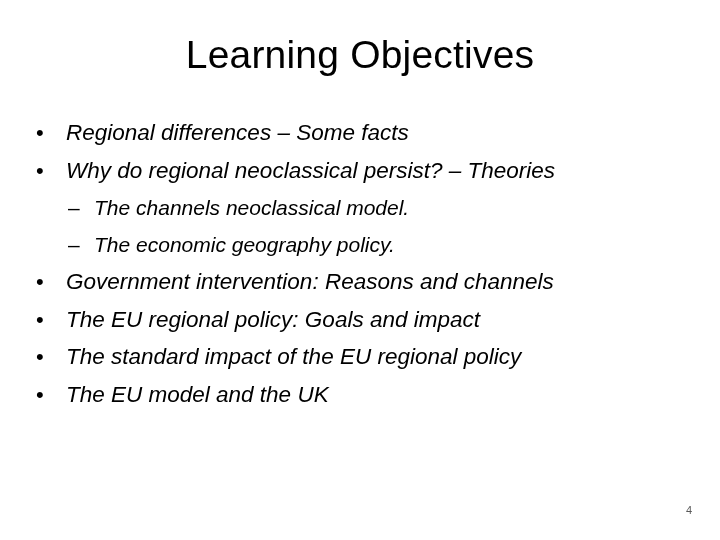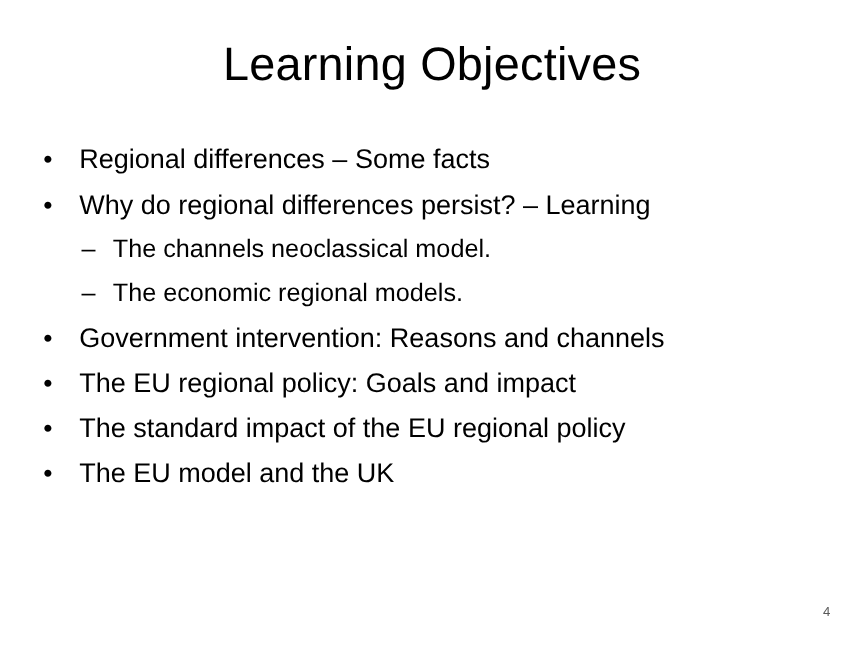--- a/index.html
+++ b/index.html
@@ -64,20 +64,21 @@
     font-size: 22px;
     line-height: 1.0;
   }
   .level-2 .bullet-marker {
     width: 26px;
     font-size: 21px;
   }
   .bullet-text {
     flex: 1 1 auto;
     white-space: pre-wrap;
+    font-style: italic;
   }
   .slide-number {
     position: absolute;
     right: 28px;
     bottom: 24px;
     font-size: 11px;
     color: #595959;
   }
 </style>
 </head>
@@ -87,29 +88,29 @@
 
   <div class="slide-title">Learning Objectives</div>
 
   <ul class="bullet-list">
       <li class="bullet level-1">
         <span class="bullet-marker">•</span>
         <span class="bullet-text">Regional differences – Some facts</span>
       </li>
       <li class="bullet level-1">
         <span class="bullet-marker">•</span>
-        <span class="bullet-text">Why do regional differences persist? – Learning</span>
+        <span class="bullet-text">Why do regional neoclassical persist? – Theories</span>
       </li>
       <li class="bullet level-2">
         <span class="bullet-marker">–</span>
         <span class="bullet-text">The channels neoclassical model.</span>
       </li>
       <li class="bullet level-2">
         <span class="bullet-marker">–</span>
-        <span class="bullet-text">The economic regional models.</span>
+        <span class="bullet-text">The economic geography policy.</span>
       </li>
       <li class="bullet level-1">
         <span class="bullet-marker">•</span>
         <span class="bullet-text">Government intervention: Reasons and channels</span>
       </li>
       <li class="bullet level-1">
         <span class="bullet-marker">•</span>
         <span class="bullet-text">The EU regional policy: Goals and impact</span>
       </li>
       <li class="bullet level-1">

